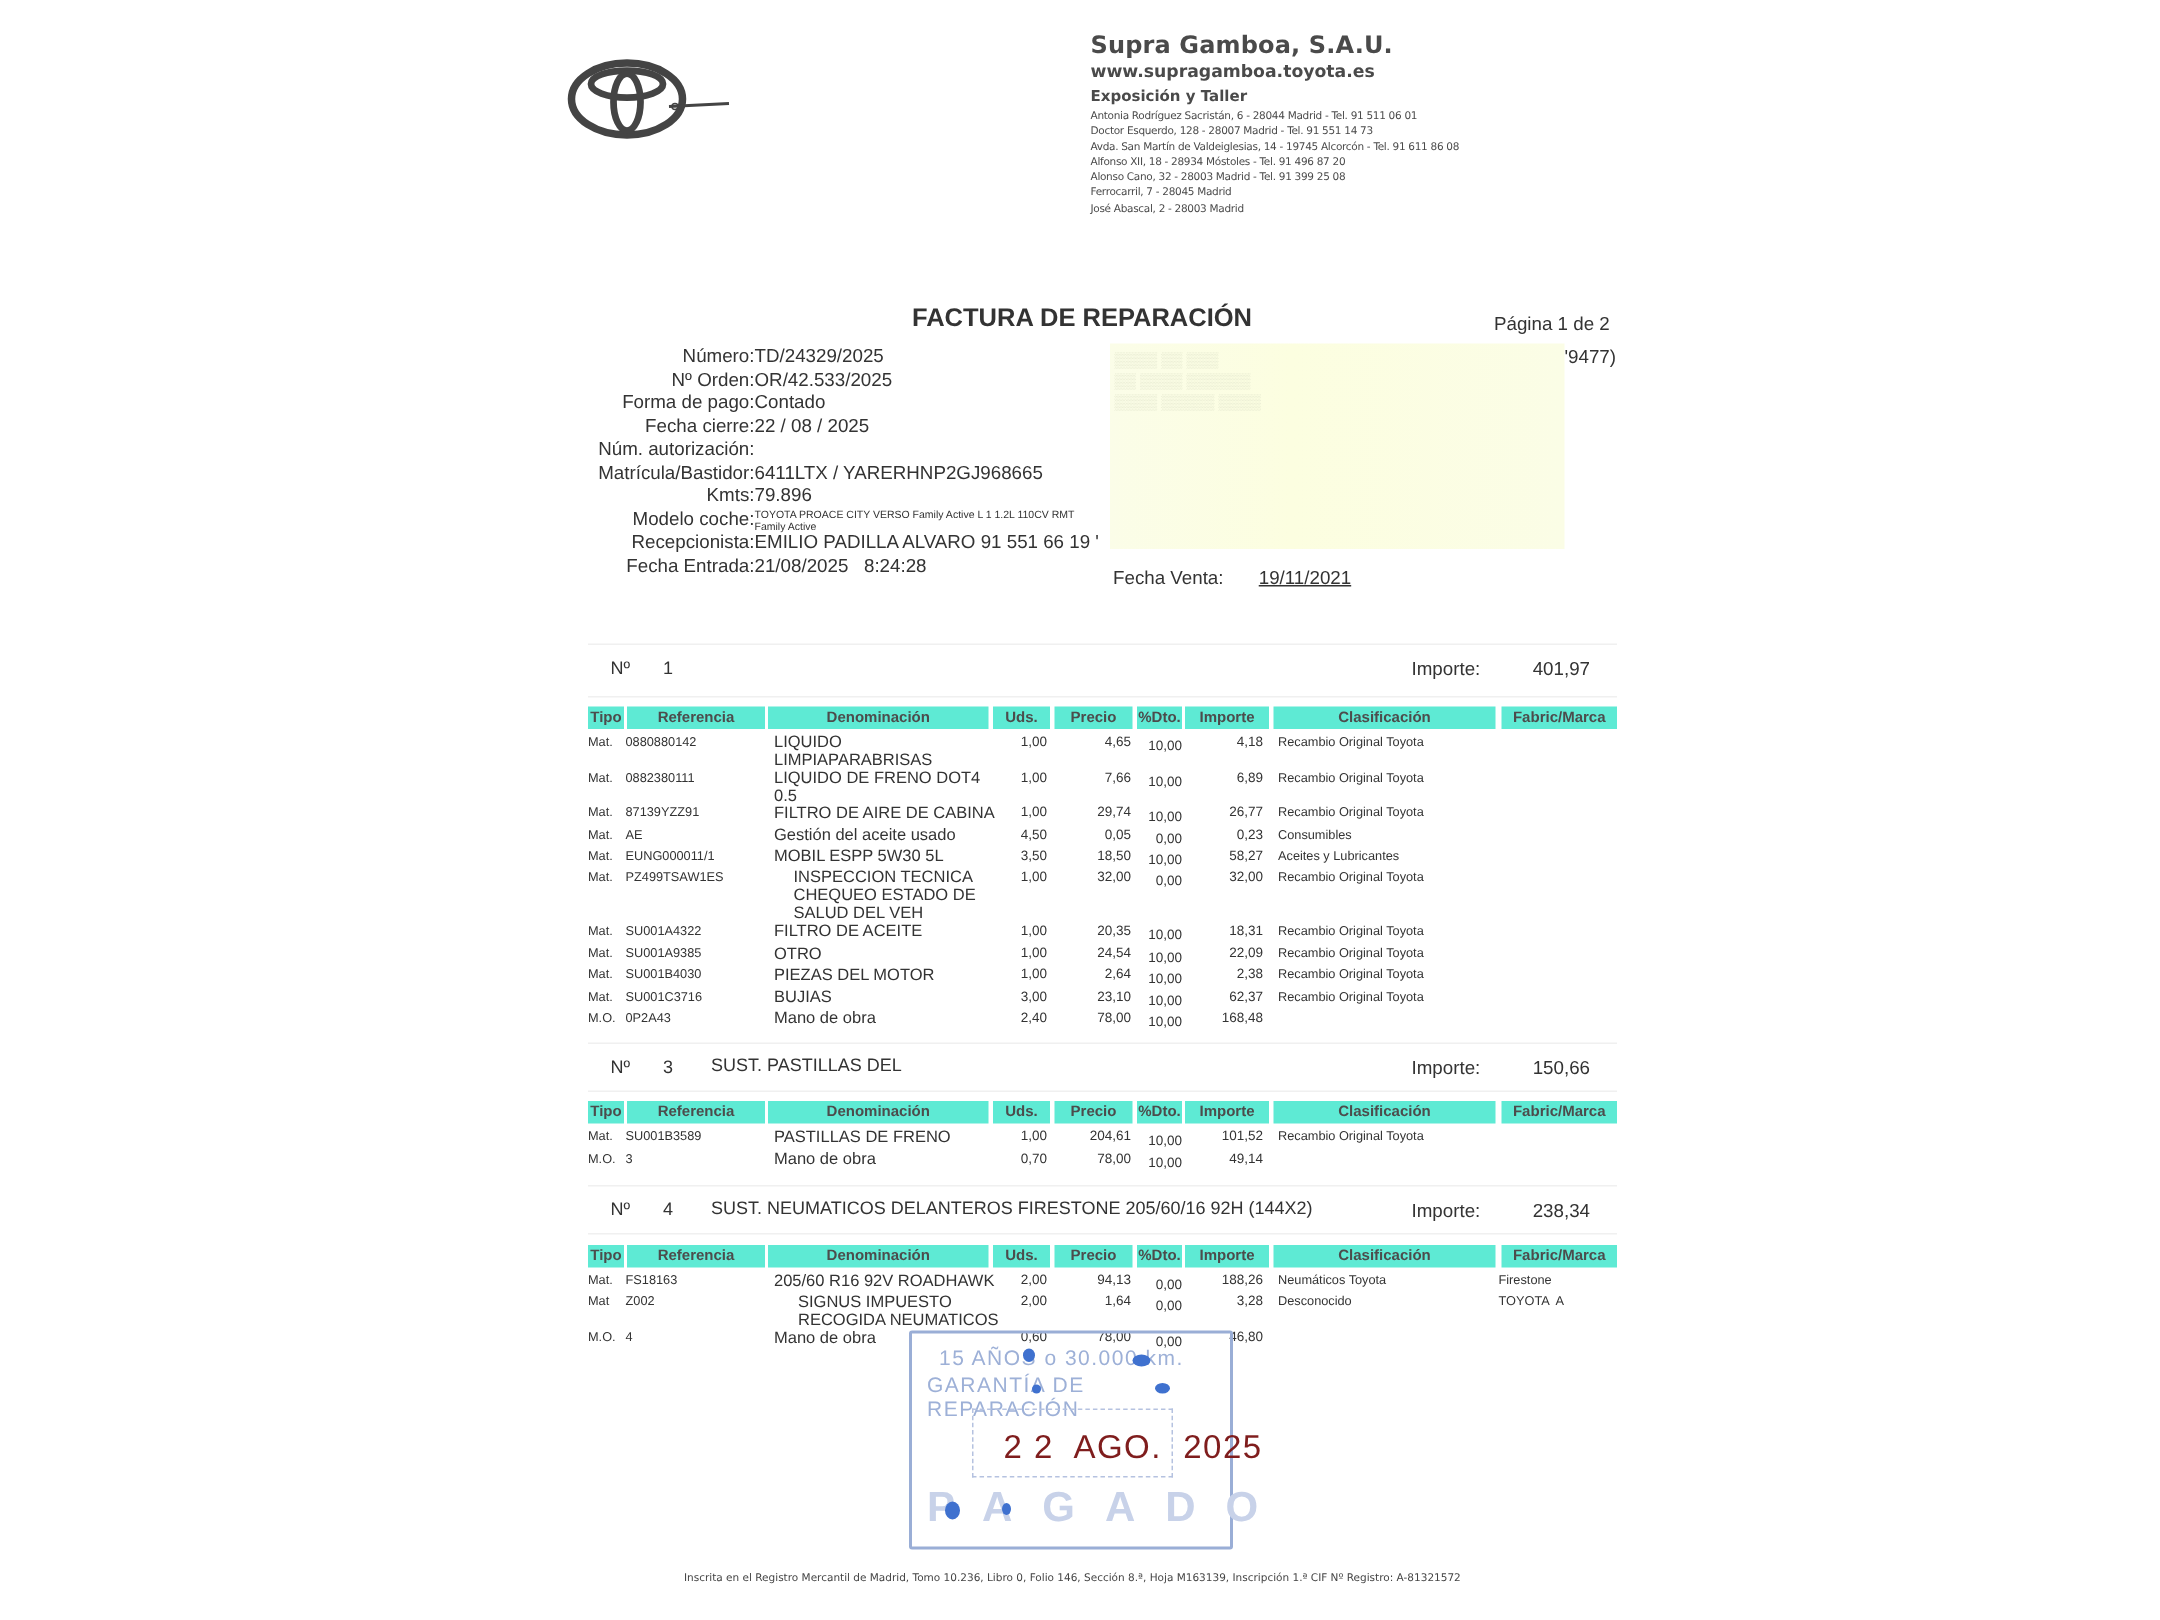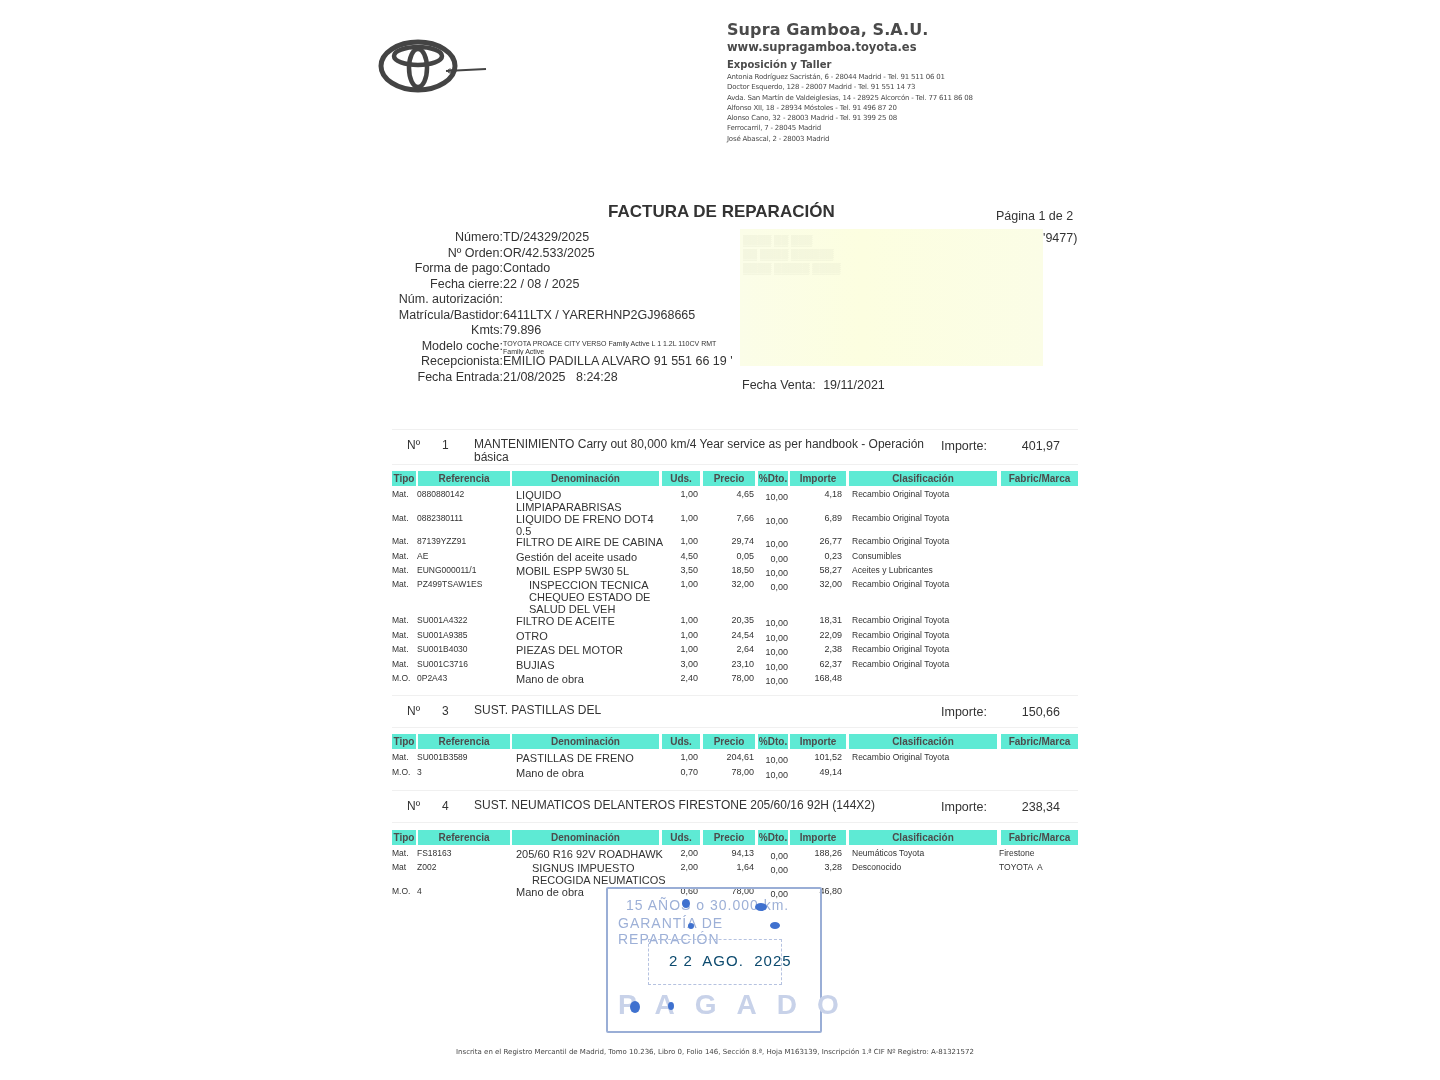--- a/index.html
+++ b/index.html
@@ -25,21 +25,21 @@
     background: linear-gradient(90deg, #fbfde8 0%, #fcfee0 40%, #fbfde6 100%); }
   .client-box .blur { position: absolute; left: 3px; font-size: 10px; color: #e4e8cf; }
 
   .meta { position: absolute; left: 392px; top: 230px; font-size: 12.5px; color: #333; }
   .meta .row { display: flex; height: 15.5px; line-height: 15.5px; }
   .meta .lbl { width: 111px; white-space: nowrap; text-align: right; }
   .meta .val { white-space: nowrap; }
   .meta .val.small { font-size: 7px; line-height: 8.5px; width: 230px; white-space: normal; }
 
   .fecha-venta { position: absolute; left: 742px; top: 378px; font-size: 12.5px; color: #333; }
-  .fecha-venta span + span { margin-left: 4px; }
+  .fecha-venta span + span { margin-left: 20px; text-decoration: underline; }
 
   
   .op { position: absolute; left: 392px; width: 686px; }
   .op-head { position: relative; border-top: 1px solid #f0f0f0; border-bottom: 1px solid #f0f0f0;
     font-size: 12px; color: #333; margin-top: 26px; }
   .op-head .no { position: absolute; left: 15px; top: 8px; }
   .op-head .num { position: absolute; left: 50px; top: 8px; }
   .op-head .desc { position: absolute; left: 82px; top: 8px; width: 450px; line-height: 13px; }
   .op-head .imp-lbl { position: absolute; left: 549px; top: 9px; font-size: 12.5px; }
   .op-head .imp-val { position: absolute; right: 18px; top: 9px; font-size: 12.5px; }
@@ -61,21 +61,21 @@
   .r .cla { left: 460px; font-size: 8.5px; }
   .r .fab { left: 607px; font-size: 8.5px; }
 
   
   .stamp { position: absolute; left: 606px; top: 887px; width: 212px; height: 142px;
     border: 2px solid #9aaed6; border-radius: 2px; color: #7e94c8; }
   .stamp .l1 { position: absolute; left: 18px; top: 8px; font-size: 14px; color: #9db0d7; letter-spacing: 1px; }
   .stamp .l2 { position: absolute; left: 10px; top: 26px; font-size: 14px; color: #9db0d7; letter-spacing: 1px; }
   .stamp .inner { position: absolute; left: 40px; top: 50px; width: 132px; height: 44px;
     border: 1px dashed #b5c2e0; }
-  .stamp .date { position: absolute; left: 20px; top: 12px; font-size: 15px; color: #0c4a6e; letter-spacing: 1px; font-family: "Liberation Sans", sans-serif; }
+  .stamp .date { position: absolute; left: 20px; top: 12px; font-size: 22px; color: #7f1d1d; letter-spacing: 1px; font-family: "Liberation Sans", sans-serif; }
   .stamp .paid { position: absolute; left: 10px; top: 100px; font-size: 28px; color: #c8d2e9; letter-spacing: 20px; font-weight: bold; }
   .stamp .blot { position: absolute; background: #3f71cf; border-radius: 50%; }
 
   .footer { position: absolute; left: 456px; top: 1048px; font-size: 7px; color: #444; letter-spacing: 0; font-family: "DejaVu Sans", sans-serif; }
 </style>
 </head>
 <body>
 
 <div class="page">
 
@@ -86,21 +86,21 @@
     <line x1="68" y1="33" x2="108" y2="31" stroke="#444" stroke-width="2"></line>
     <circle cx="72" cy="33" r="2" fill="none" stroke="#444" stroke-width="1"></circle>
   </svg>
 
   <div class="company">
     <div class="name">Supra Gamboa, S.A.U.</div>
     <div class="web">www.supragamboa.toyota.es</div>
     <div class="sect">Exposición y Taller</div>
     <div class="addr">Antonia Rodríguez Sacristán, 6 - 28044 Madrid - Tel. 91 511 06 01</div>
     <div class="addr">Doctor Esquerdo, 128 - 28007 Madrid - Tel. 91 551 14 73</div>
-    <div class="addr">Avda. San Martín de Valdeiglesias, 14 - 28925 Alcorcón - Tel. 77 611 86 08</div>
+    <div class="addr">Avda. San Martín de Valdeiglesias, 14 - 19745 Alcorcón - Tel. 91 611 86 08</div>
     <div class="addr">Alfonso XII, 18 - 28934 Móstoles - Tel. 91 496 87 20</div>
     <div class="addr">Alonso Cano, 32 - 28003 Madrid - Tel. 91 399 25 08</div>
     <div class="addr">Ferrocarril, 7 - 28045 Madrid</div>
     <div class="addr">José Abascal, 2 - 28003 Madrid</div>
   </div>
 
   <div class="doc-title">FACTURA DE REPARACIÓN</div>
   <div class="page-num">Página 1 de 2</div>
 
   <div class="client-box">
@@ -155,21 +155,20 @@
 
   <div class="fecha-venta">
     <span>Fecha Venta:</span>
     <span>19/11/2021</span>
   </div>
 
   <div class="op" style="top:403px;">
     <div class="op-head" style="height:34px;">
       <span class="no">Nº</span>
       <span class="num">1</span>
-      <span class="desc">MANTENIMIENTO Carry out 80,000 km/4 Year service as per handbook - Operación básica</span>
       <span class="imp-lbl">Importe:</span>
       <span class="imp-val">401,97</span>
     </div>
     <div class="thead" style="margin-top:6px;">
       <div class="th" style="left:0;width:24px;">Tipo</div>
       <div class="th" style="left:26px;width:92px;">Referencia</div>
       <div class="th" style="left:120px;width:147px;">Denominación</div>
       <div class="th" style="left:270px;width:38px;">Uds.</div>
       <div class="th" style="left:311px;width:52px;">Precio</div>
       <div class="th" style="left:366px;width:30px;">%Dto.</div>

